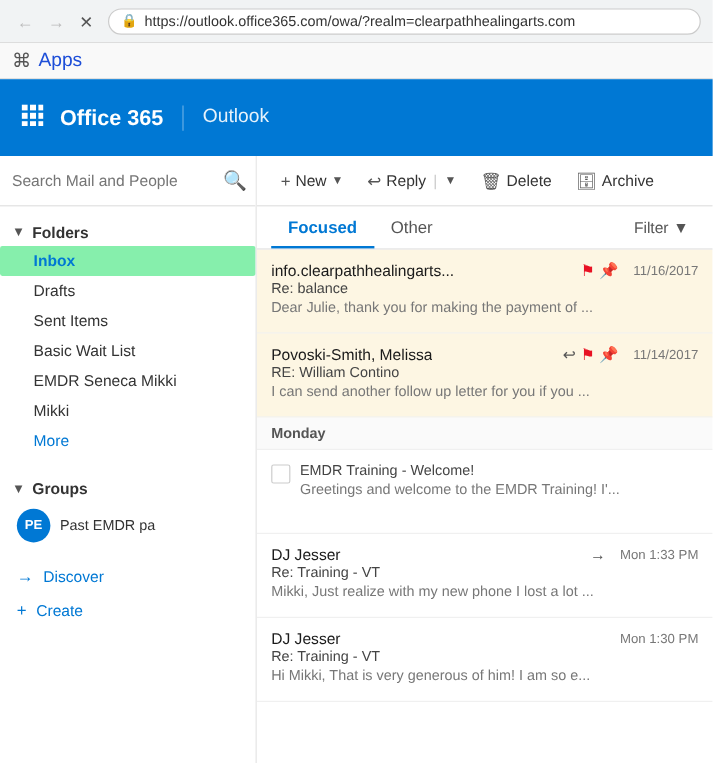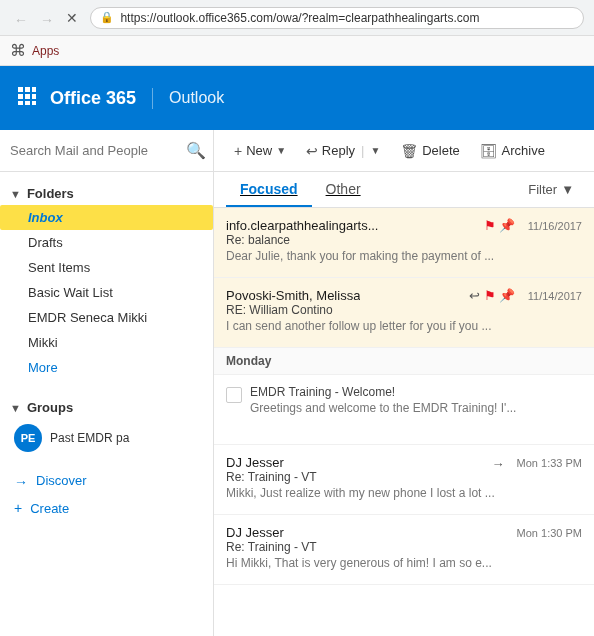--- a/index.html
+++ b/index.html
@@ -43,21 +43,21 @@
     
     .apps-bar {
       display: flex;
       align-items: center;
       padding: 4px 10px;
       background: #f9f9f9;
       border-bottom: 1px solid #e0e0e0;
       height: 30px;
     }
     .apps-grid { font-size: 16px; margin-right: 6px; color: #555; }
-    .apps-label { font-size: 12px; color: #7f1d1d; }
+    .apps-label { font-size: 16px; color: #1d4ed8; }
 
     
     .office-header {
       display: flex;
       align-items: center;
       background: #0078d4;
       color: #fff;
       height: 64px;
       padding: 0 14px;
       gap: 0;
@@ -131,21 +131,21 @@
     }
     .chevron { margin-right: 6px; font-size: 11px; color: #555; }
 
     .folder-item {
       padding: 5px 10px 5px 28px;
       cursor: pointer;
       font-size: 13px;
       color: #333;
       border-radius: 2px;
     }
-    .folder-item.active { font-weight: 600; color: #0078d4; background: #fde047; font-style: italic; }
+    .folder-item.active { font-weight: 600; color: #0078d4; background: #86efac; }
     .folder-item.more { color: #0078d4; }
 
     .groups-section { padding: 6px 0; }
     .group-item {
       display: flex;
       align-items: center;
       padding: 5px 10px 5px 14px;
       cursor: pointer;
       font-size: 13px;
       color: #333;
@@ -219,21 +219,21 @@
 
     
     .tabs-bar {
       display: flex;
       align-items: center;
       padding: 0 12px;
       border-bottom: 1px solid #e0e0e0;
       height: 36px;
       justify-content: space-between;
     }
-    .tabs-left { display: flex; gap: 0; text-decoration: underline; }
+    .tabs-left { display: flex; gap: 0; }
     .tab {
       padding: 8px 14px;
       font-size: 14px;
       color: #555;
       cursor: pointer;
       border-bottom: 2px solid transparent;
     }
     .tab.active {
       color: #0078d4;
       border-bottom: 2px solid #0078d4;

